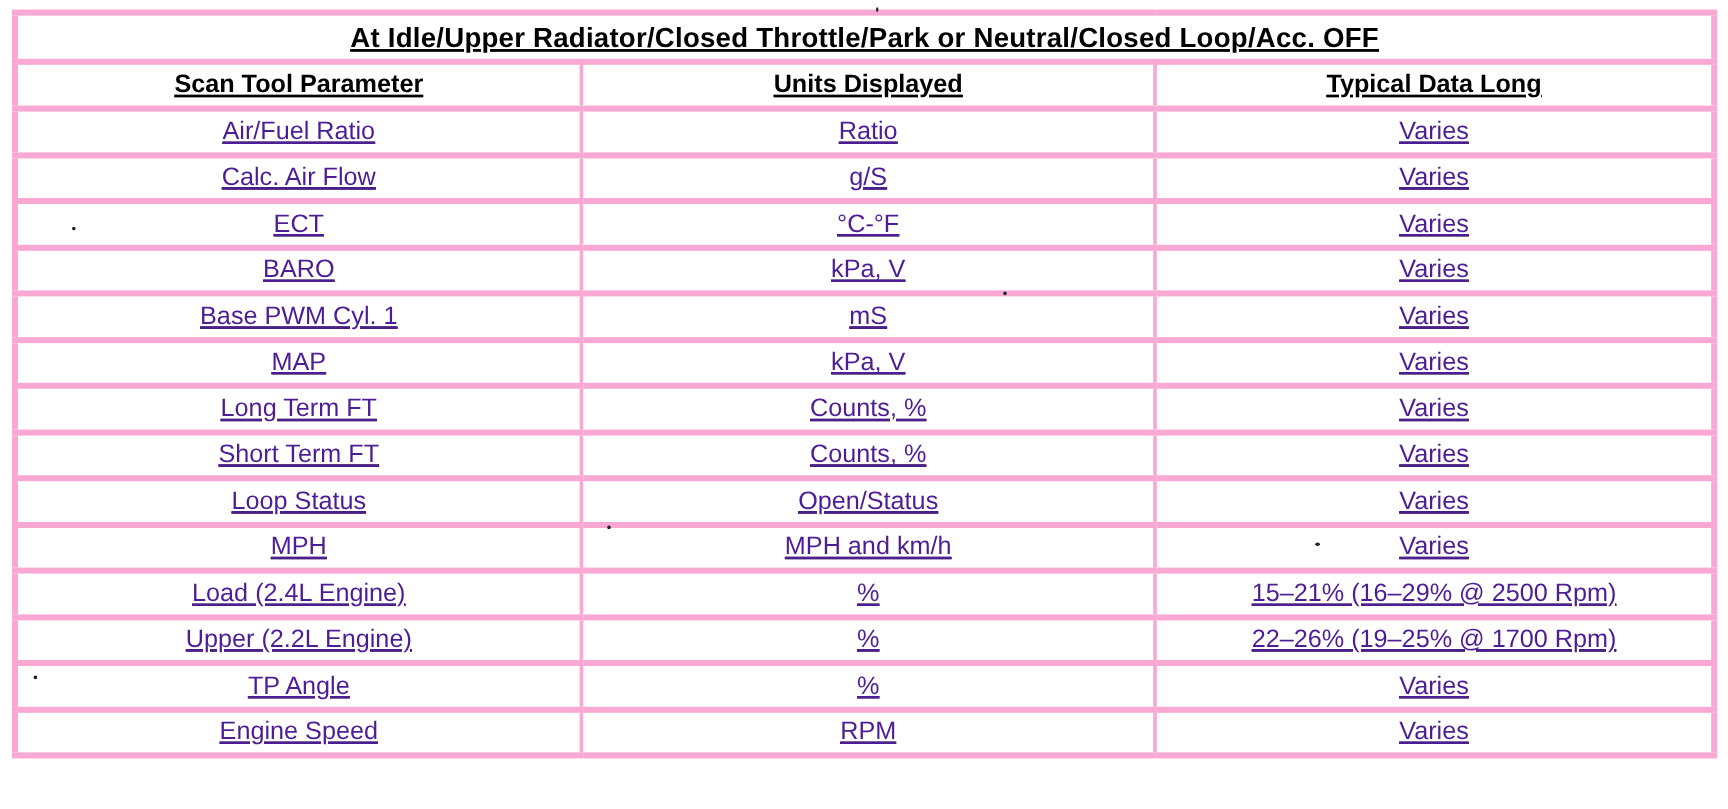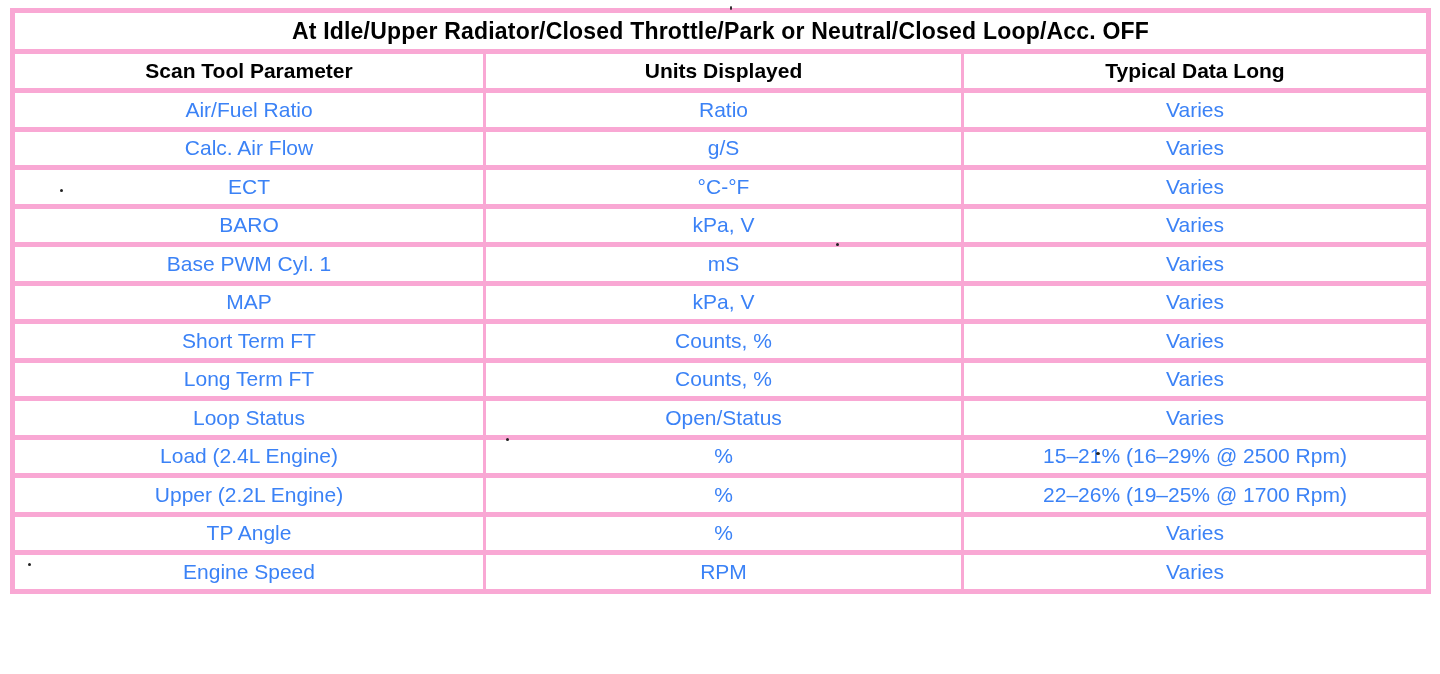--- a/index.html
+++ b/index.html
@@ -20,20 +20,21 @@
     position: absolute;
     left: 10px;
     top: 8px;
     width: 1416px;
     border-collapse: collapse;
     table-layout: fixed;
     background: #fff;
   }
   table.scan-table, table.scan-table th, table.scan-table td {
     border: 3px solid #f9a8d4;
+    text-decoration: underline;
   }
   table.scan-table {
     border-width: 5px;
   }
   table.scan-table th, table.scan-table td {
     border-top-width: 5px;
     border-bottom-width: 5px;
     text-align: center;
     vertical-align: middle;
     padding: 0 6px;
@@ -48,21 +49,21 @@
   }
   tr.header-row th {
     height: 34px;
     font-size: 21px;
     font-weight: 700;
   }
   tr.data-row td {
     height: 33.5px;
     font-size: 21px;
     font-weight: 400;
-    color: #3b82f6;
+    color: #4c1d95;
   }
   
   .speck {
     position: absolute;
     background: #222;
     border-radius: 50%;
   }
   .speck.s1 { left: 836px; top: 243px; width: 3px; height: 3px; }
   .speck.s2 { left: 506px; top: 438px; width: 3px; height: 3px; }
   .speck.s3 { left: 1096px; top: 452px; width: 4px; height: 3px; }
@@ -116,32 +117,37 @@
           <td>Base PWM Cyl. 1</td>
           <td>mS</td>
           <td>Varies</td>
         </tr>
         <tr class="data-row">
           <td>MAP</td>
           <td>kPa, V</td>
           <td>Varies</td>
         </tr>
         <tr class="data-row">
-          <td>Short Term FT</td>
+          <td>Long Term FT</td>
           <td>Counts, %</td>
           <td>Varies</td>
         </tr>
         <tr class="data-row">
-          <td>Long Term FT</td>
+          <td>Short Term FT</td>
           <td>Counts, %</td>
           <td>Varies</td>
         </tr>
         <tr class="data-row">
           <td>Loop Status</td>
           <td>Open/Status</td>
+          <td>Varies</td>
+        </tr>
+        <tr class="data-row">
+          <td>MPH</td>
+          <td>MPH and km/h</td>
           <td>Varies</td>
         </tr>
         <tr class="data-row">
           <td>Load (2.4L Engine)</td>
           <td>%</td>
           <td>15–21% (16–29% @ 2500 Rpm)</td>
         </tr>
         <tr class="data-row">
           <td>Upper (2.2L Engine)</td>
           <td>%</td>

